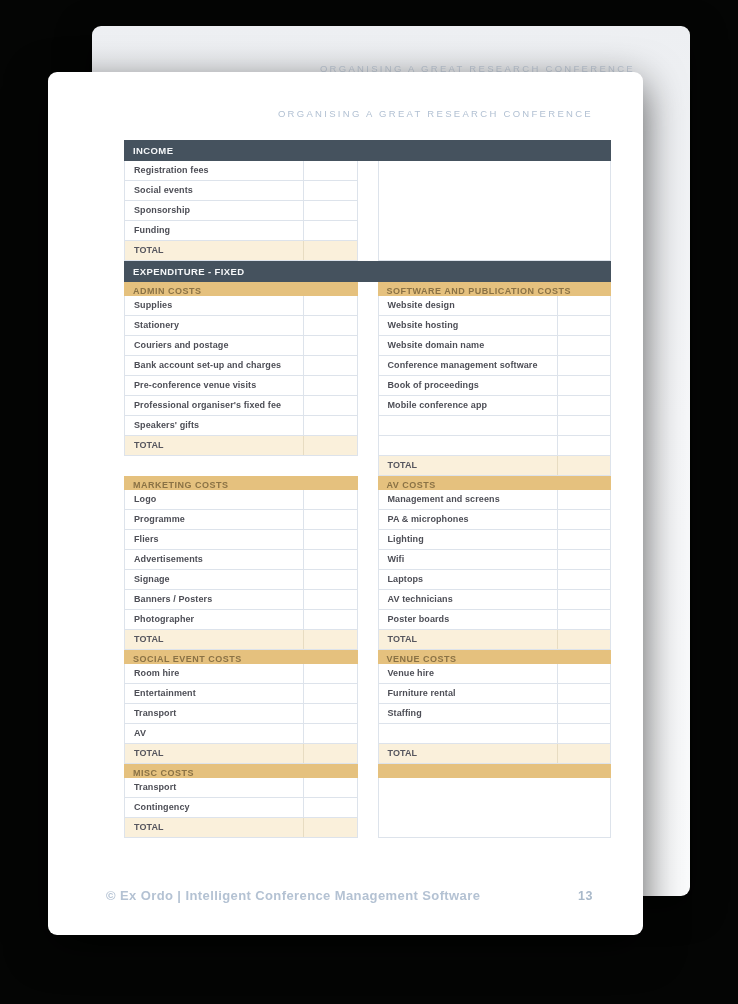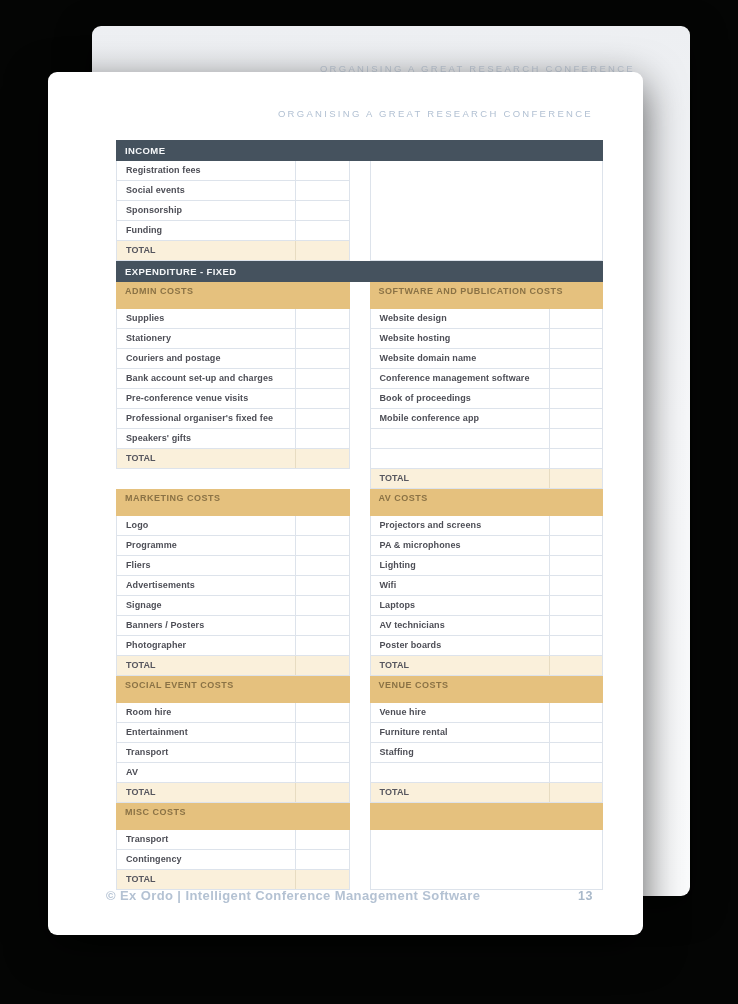--- a/index.html
+++ b/index.html
@@ -21,30 +21,30 @@
     box-shadow:0 12px 40px rgba(0,0,0,.65);
   }
   .page-header {
     position:absolute; top:36px; right:50px;
     font-size:9.5px; font-weight:400; letter-spacing:2.3px;
     color:#b2c1d3; white-space:nowrap;
   }
   .back-page .page-header { top:37px; right:55px; color:#c4cedb; }
 
   
-  .budget-table { position:absolute; left:68px; top:68px; width:487px; }
+  .budget-table { position:absolute; left:76px; top:68px; width:487px; }
   .dark-bar {
     height:21px; line-height:21px; padding-left:9px;
     background:#45525e; color:#f5f7f9;
     font-size:9.5px; font-weight:700; letter-spacing:.4px;
   }
   .split { display:flex; gap:20px; }
   .half { width:242px; }
   .sec-bar {
-    height:27px; line-height:19px; padding-left:9px;
+    height:14px; line-height:19px; padding-left:9px;
     background:#e5c17e; color:#8a7245;
     font-size:9px; font-weight:700; letter-spacing:.5px;
     white-space:nowrap; overflow:hidden;
   }
   .row {
     display:flex; height:20px; background:#fff;
     border-left:1px solid #dde3eb; border-right:1px solid #dde3eb;
     border-bottom:1px solid #dde3eb;
   }
   .cell { height:100%; }
@@ -217,21 +217,21 @@
               <div class="cell val"></div>
             </div>
             <div class="row total">
               <div class="cell lbl">TOTAL</div>
               <div class="cell val"></div>
             </div>
           </div>
           <div class="half">
             <div class="sec-bar">AV COSTS</div>
             <div class="row">
-              <div class="cell lbl">Projectors and screens</div>
+              <div class="cell lbl">Management and screens</div>
               <div class="cell val"></div>
             </div>
             <div class="row">
               <div class="cell lbl">PA &amp; microphones</div>
               <div class="cell val"></div>
             </div>
             <div class="row">
               <div class="cell lbl">Lighting</div>
               <div class="cell val"></div>
             </div>

